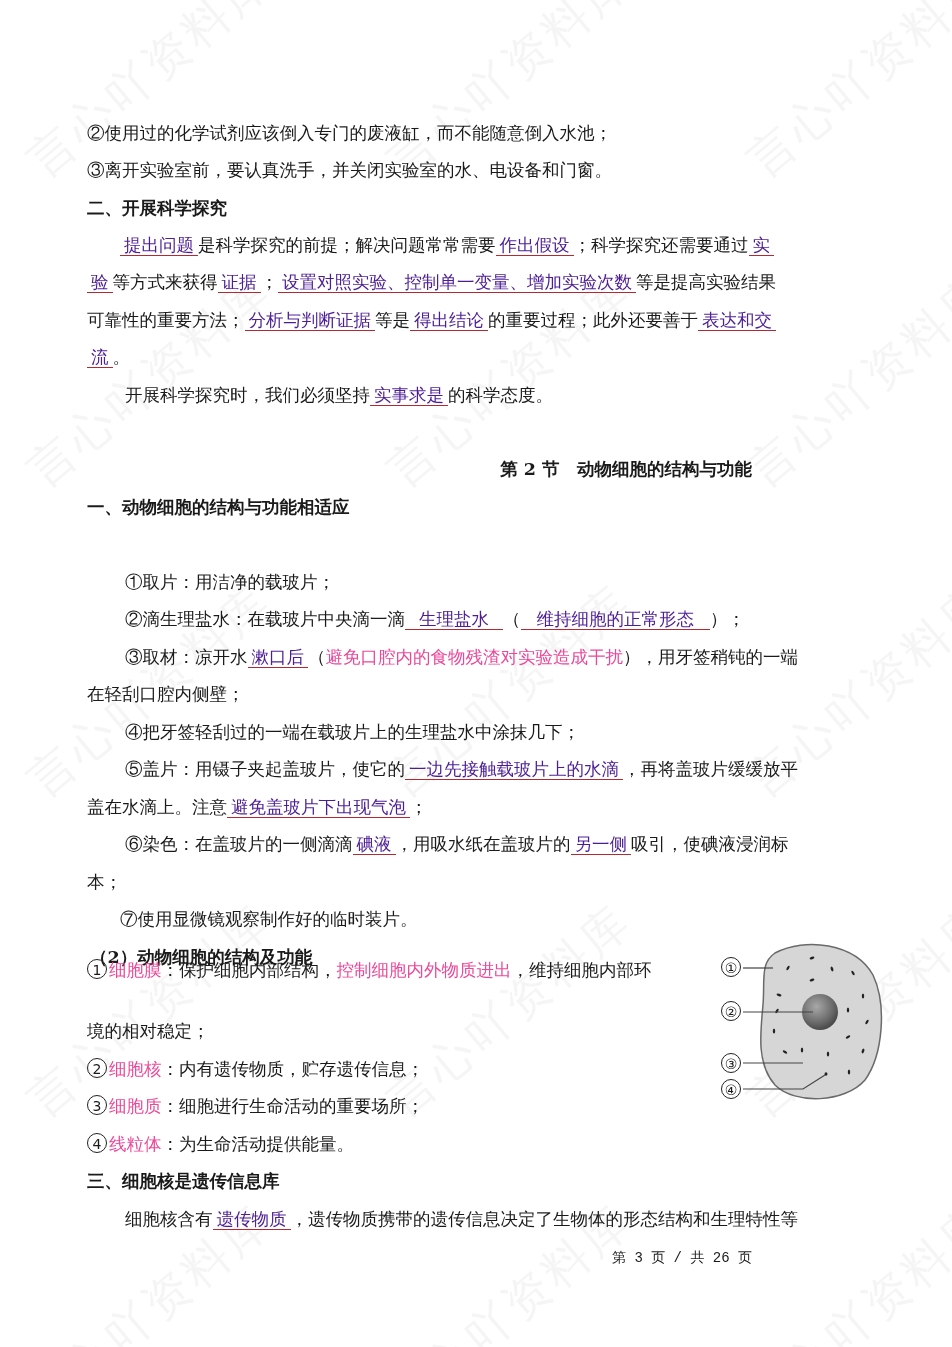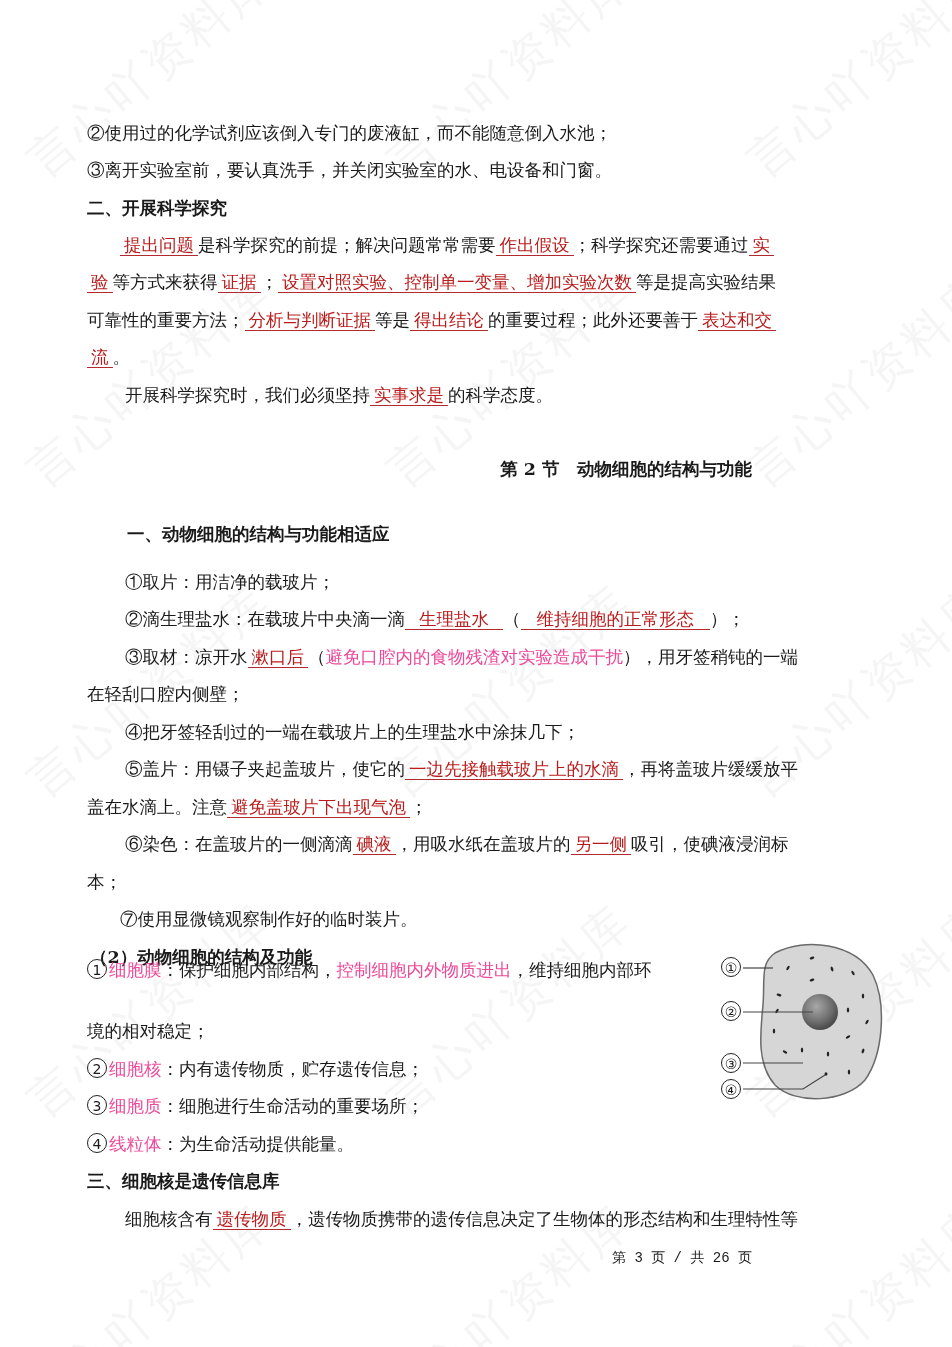--- a/index.html
+++ b/index.html
@@ -6,21 +6,21 @@
   body { width: 952px; height: 1347px; position: relative; overflow: hidden;
          font-family: "DejaVu Serif", "Liberation Serif", serif; color: #1a1a1a; }
   .page { position: absolute; left: 0; top: 0; width: 952px; height: 1347px; }
   .wm { position: absolute; color: rgba(200,200,200,0.18); font-size: 46px;
         transform: rotate(-40deg); white-space: nowrap; pointer-events: none;
         font-family: "DejaVu Sans", sans-serif; letter-spacing: 4px; }
   .line { position: absolute; left: 87px; font-size: 17.5px; white-space: nowrap; line-height: 24px; }
   .ind { left: 125px; }
   .ind2 { left: 120px; }
   .bold { font-weight: bold; }
-  .red { color: #b91c1c; border-bottom: 1.4px solid #b22a2f; padding: 0 4px; }
+  .red { color: #4c1d95; border-bottom: 1.4px solid #b22a2f; padding: 0 4px; }
   .redplain { color: #ec4899; text-decoration-color: #b22a2f; }
   .center { left: 0; width: 752px; text-align: right; }
   .circ { display: inline-block; width: 20px; height: 20px; border: 1.4px solid #222; border-radius: 50%;
           text-align: center; line-height: 20px; font-size: 14px; margin-right: 2px; box-sizing: border-box;
           vertical-align: 1px; font-family: "DejaVu Sans", sans-serif; }
   .sans { font-family: "DejaVu Sans", "Liberation Sans", sans-serif; }
   .footer { font-size: 14px; }
   .diagram { position: absolute; left: 715px; top: 935px; width: 175px; height: 175px; }
 </style>
 </head>
@@ -58,21 +58,21 @@
     <span>可靠性的重要方法；</span><span class="red">分析与判断证据</span><span>等是</span><span class="red">得出结论</span><span>的重要过程；此外还要善于</span><span class="red">表达和交</span>
   </div>
   <div class="line" style="top:345px;">
     <span class="red">流</span><span>。</span>
   </div>
   <div class="line ind" style="top:383px;">
     <span>开展科学探究时，我们必须坚持</span><span class="red">实事求是</span><span>的科学态度。</span>
   </div>
 
   <div class="line center bold" style="top:457px;">第 2 节　动物细胞的结构与功能</div>
-  <div class="line bold" style="top:522px;margin-left:40px;">一、动物细胞的结构与功能相适应</div>
+  <div class="line bold" style="top:495px;">一、动物细胞的结构与功能相适应</div>
   <div class="line ind" style="top:570px;">①取片：用洁净的载玻片；</div>
 
   <div class="line ind" style="top:607px;">
     <span>②滴生理盐水：在载玻片中央滴一滴</span><span class="red" style="padding:0 14px;text-align:center;">生理盐水</span><span>（</span><span class="red" style="padding:0 16px;">维持细胞的正常形态</span><span>）；</span>
   </div>
   <div class="line ind" style="top:645px;">
     <span>③取材：凉开水</span><span class="red">漱口后</span><span>（</span><span class="redplain">避免口腔内的食物残渣对实验造成干扰</span><span>），用牙签稍钝的一端</span>
   </div>
   <div class="line" style="top:682px;">在轻刮口腔内侧壁；</div>
   <div class="line ind" style="top:720px;text-align:right;">④把牙签轻刮过的一端在载玻片上的生理盐水中涂抹几下；</div>

